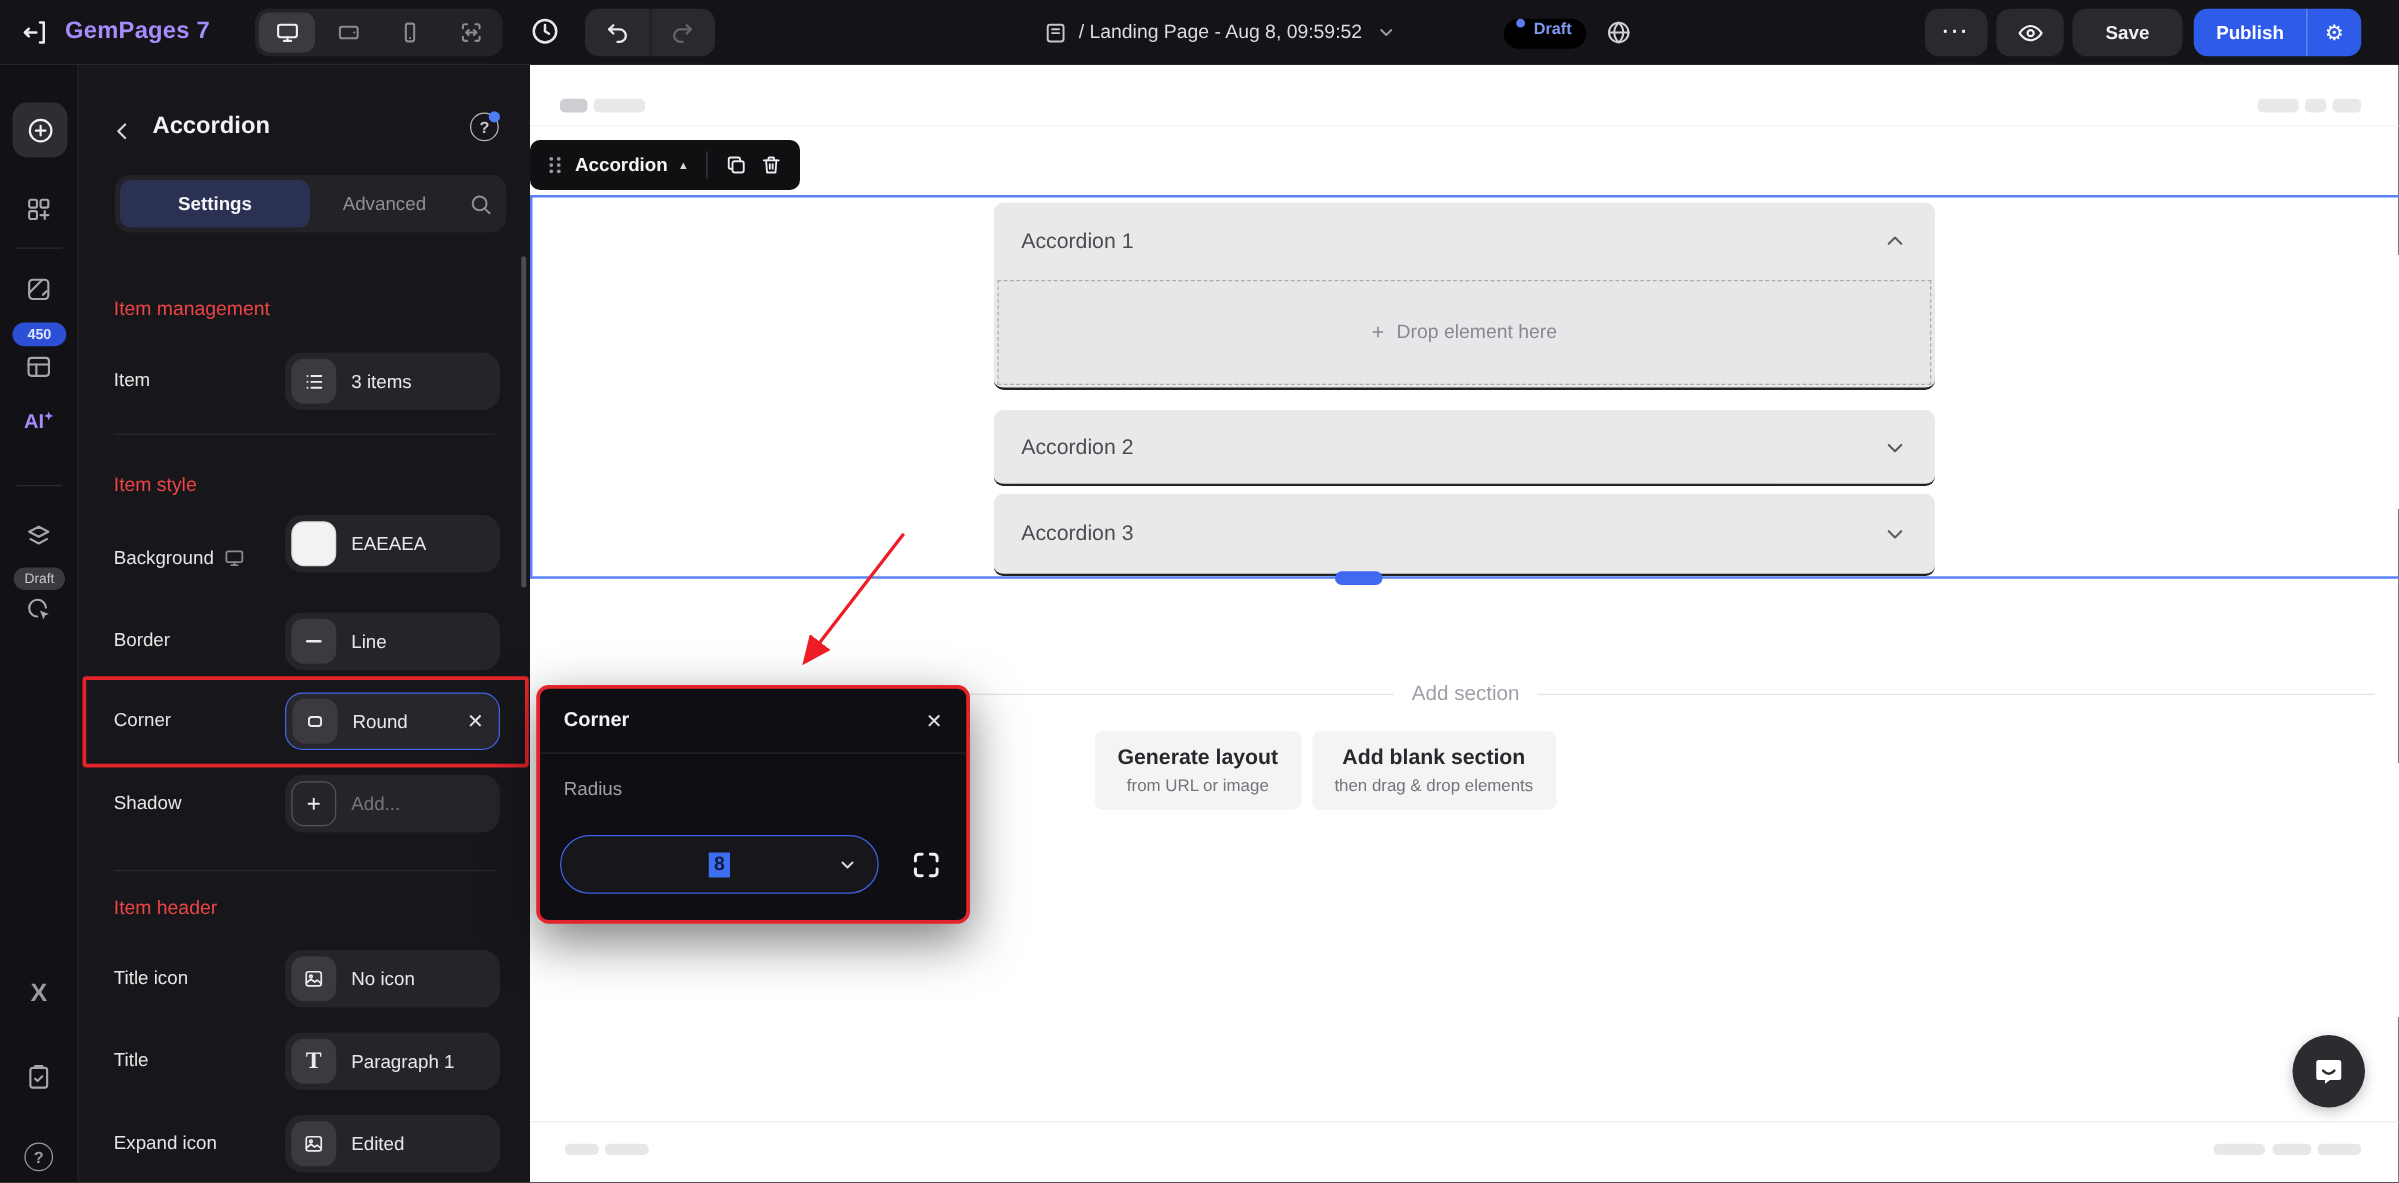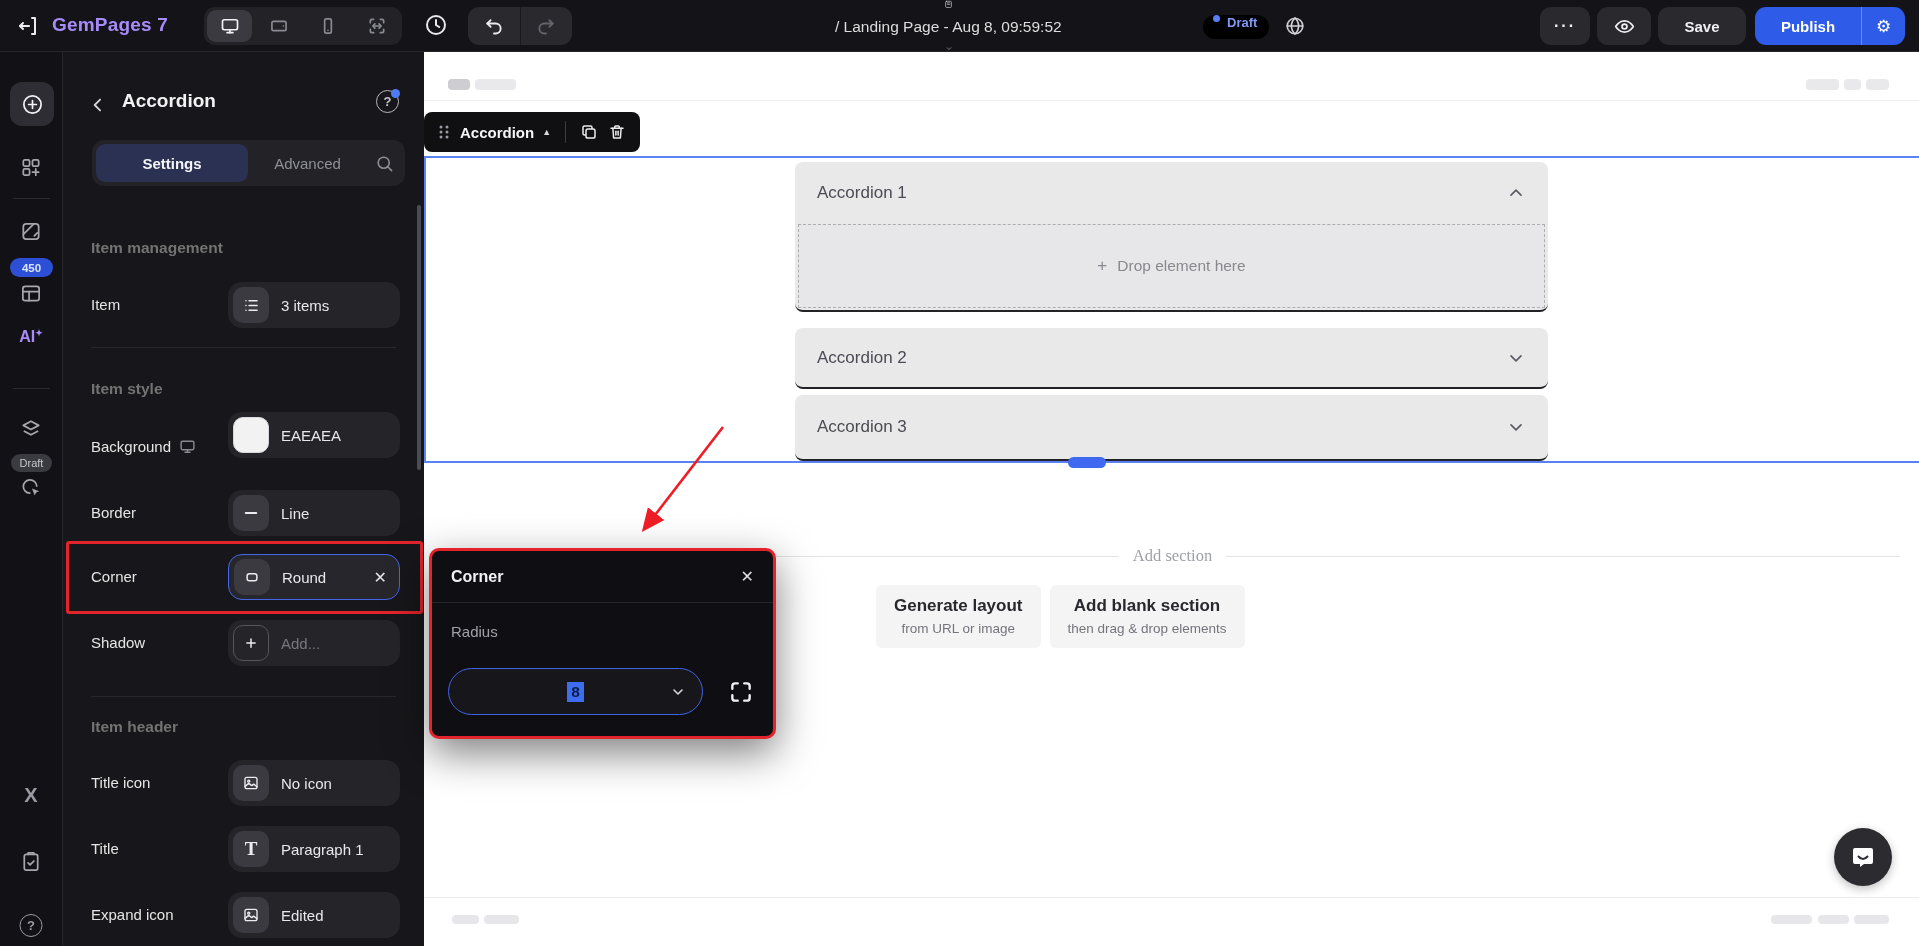--- a/index.html
+++ b/index.html
@@ -12,33 +12,33 @@
   .exit-btn { position:absolute; left:16px; top:14px; width:26px; height:26px; color:#ececef; cursor:pointer; }
   .brand { position:absolute; left:52px; top:14px; font-size:19px; font-weight:700; color:#a78bfa; letter-spacing:.2px; }
   .device-group { position:absolute; left:204px; top:7px; width:198px; height:38px; background:#222227; border-radius:11px; display:flex; align-items:center; padding:3px; gap:4px; }
   .device-btn { width:45px; height:32px; border-radius:9px; display:flex; align-items:center; justify-content:center; color:#8a8a92; }
   .device-btn.active { background:#3a3a40; color:#f2f2f4; }
   .clock-btn { position:absolute; left:424px; top:13px; width:26px; height:26px; color:#e8e8ec; }
   .undo-redo { position:absolute; left:468px; top:7px; width:104px; height:38px; background:#29292e; border-radius:11px; display:flex; overflow:hidden; }
   .undo-redo .half { flex:1; display:flex; align-items:center; justify-content:center; }
   .undo-redo .sep { width:1px; background:#1b1b1f; }
   .undo-half { color:#ececf0; } .redo-half { color:#64646b; }
-  .breadcrumb { position:absolute; left:835px; top:0; height:52px; display:flex; align-items:center; gap:9px; color:#dededf;flex-direction:column; }
+  .breadcrumb { position:absolute; left:835px; top:0; height:52px; display:flex; align-items:center; gap:9px; color:#dededf; }
   .breadcrumb .bc-text { font-size:15.5px; color:#dcdcde; }
   .bc-doc { color:#c5c5cb; }
   .bc-chevron { color:#9a9aa2; margin-left:2px; }
   .draft-badge { position:absolute; left:1203px; top:15px; height:24px; padding:0 12px 0 10px; border-radius:13px; background:#000000; display:flex; align-items:flex-start; gap:7px; }
   .draft-dot { width:7px; height:7px; border-radius:50%; background:#5b7df3; }
   .draft-label { font-size:13px; font-weight:600; color:#7f99f3; }
   .globe-btn { position:absolute; left:1284px; top:15px; width:22px; height:22px; color:#cfcfd5; }
   .tb-btn { position:absolute; top:7px; height:38px; background:#29292e; border-radius:11px; display:flex; align-items:center; justify-content:center; color:#f0f0f3; cursor:pointer; }
   .more-btn { left:1540px; width:50px; font-size:16px; font-weight:700; letter-spacing:2px; }
   .eye-btn  { left:1597px; width:54px; }
   .save-btn { left:1658px; width:88px; font-size:15px; font-weight:600; }
-  .publish-btn { position:absolute; left:1755px; top:7px; width:150px; height:38px; background:#2e5be8; border-radius:11px; display:flex; overflow:hidden; cursor:pointer; }
+  .publish-btn { position:absolute; left:1755px; top:7px; width:134px; height:38px; background:#2e5be8; border-radius:11px; display:flex; overflow:hidden; cursor:pointer; }
   .publish-main { flex:1; display:flex; align-items:center; justify-content:center; color:#fff; font-size:15px; font-weight:600; }
   .publish-sep { width:1px; background:rgba(255,255,255,.3); }
   .publish-gear { width:43px; display:flex; align-items:center; justify-content:center; color:#fff; font-size:17px; }
 
   
   .rail { position:absolute; left:0; top:52px; width:63px; height:894px; background:#121216; border-right:1px solid #242429; z-index:20; }
   .rail-add { position:absolute; left:10px; top:30px; width:44px; height:44px; background:#2d2d33; border-radius:12px; display:flex; align-items:center; justify-content:center; color:#f2f2f5; cursor:pointer; }
   .rail-ic { position:absolute; left:50%; transform:translateX(-50%); color:#a6a6ad; cursor:pointer; }
   .rail-div { position:absolute; left:13px; width:37px; border-top:1px solid #2a2a2f; }
   .badge-450 { position:absolute; left:10px; top:206px; width:43px; height:19px; background:#2c4fd6; border-radius:10px; color:#d9e4ff; font-size:11.5px; font-weight:700; display:flex; align-items:center; justify-content:center; cursor:pointer; }
@@ -51,21 +51,21 @@
   
   .sidebar { position:absolute; left:63px; top:52px; width:361px; height:894px; background:#17171b; z-index:10; }
   .sb-back { position:absolute; left:25px; top:43px; width:20px; height:20px; color:#d2d2d7; cursor:pointer; }
   .sb-title { position:absolute; left:59px; top:38px; font-size:19px; font-weight:700; color:#f2f2f4; }
   .sb-help { position:absolute; left:313px; top:38px; width:23px; height:23px; border:1.6px solid #b6b6bc; border-radius:50%; color:#c5c5cb; font-size:13px; font-weight:700; display:flex; align-items:center; justify-content:center; cursor:pointer; }
   .sb-help-dot { position:absolute; right:-2px; top:-2px; width:9px; height:9px; border-radius:50%; background:#4f7cf5; }
   .sb-tabs { position:absolute; left:29px; top:88px; width:313px; height:46px; background:#222227; border-radius:12px; display:flex; align-items:center; padding:4px; }
   .tab-settings { width:152px; height:38px; background:#2a3152; border-radius:9px; display:flex; align-items:center; justify-content:center; color:#f5f5f7; font-size:15px; font-weight:600; cursor:pointer; }
   .tab-advanced { flex:1; display:flex; align-items:center; justify-content:center; color:#8f8f97; font-size:15px; cursor:pointer; }
   .sb-search { width:34px; display:flex; align-items:center; justify-content:center; color:#8f8f97; cursor:pointer; }
-  .sb-heading { position:absolute; left:28px; font-size:15.5px; font-weight:700; color:#737373; }
+  .sb-heading { position:absolute; left:28px; font-size:15.5px; font-weight:400; color:#ef4444; }
   .sb-label { position:absolute; left:28px; font-size:15px; color:#e5e5e5; display:flex; align-items:center; gap:8px; }
   .sb-divider { position:absolute; left:28px; width:305px; border-top:1px solid #27272c; }
   .pill { position:absolute; left:165px; width:172px; height:46px; background:#242429; border-radius:14px; display:flex; align-items:center; padding:5px 12px 5px 5px; cursor:pointer; }
   .pill .cube { width:36px; height:36px; border-radius:10px; background:#3a3a40; display:flex; align-items:center; justify-content:center; color:#ececf0; margin-right:12px; flex:0 0 auto; }
   .pill .cube.white { background:#f2f2f2; border:1px solid #d8d8dc; }
   .pill .cube.ghost { background:transparent; border:1.3px solid #55555c; }
   .pill .pval { font-size:15px; color:#e8e8eb; white-space:nowrap; }
   .pill .pval.dim { color:#77777e; }
   .pill.selected { border:1.5px solid #4466e8; background:#26262c; }
   .pill .clear-x { margin-left:auto; color:#e4e4e8; }
@@ -82,21 +82,21 @@
   .sel-icon { color:#ececf0; cursor:pointer; }
   .sel-border-top { position:absolute; left:0; top:104px; width:1495px; border-top:2px solid #5b82f4; z-index:5; }
   .sel-border-left { position:absolute; left:0; top:104px; height:307px; border-left:2px solid #5b82f4; z-index:5; }
   .sel-border-bottom { position:absolute; left:0; top:409px; width:1495px; border-top:2px solid #5b82f4; z-index:5; }
   .sel-handle { position:absolute; left:644px; top:405px; width:38px; height:11px; background:#3f69f0; border-radius:6px; z-index:6; }
   .acc-item { position:absolute; left:371px; width:753px; background:#e9e9ea; border-radius:8px; border-bottom:2px solid #222227; }
   .acc-head { height:62px; display:flex; align-items:center; padding:0 22px; color:#4b4b53; font-size:17px; }
   .acc-chevron { margin-left:auto; color:#5a5a62; }
   .dropzone { position:absolute; left:3px; right:3px; top:62px; height:84px; border:1px dashed #acacb1; background:#e7e7e9; display:flex; align-items:center; justify-content:center; gap:10px; color:#88888f; font-size:15.5px; }
   .dz-plus { font-size:17px; }
-  .add-sec-row { position:absolute; left:21px; top:494px; width:1455px; display:flex; align-items:center; gap:14px;font-family:Liberation Serif, serif; }
+  .add-sec-row { position:absolute; left:21px; top:494px; width:1455px; display:flex; align-items:center; gap:14px; }
   .add-sec-row .line { flex:1; border-top:1px solid #e4e4e7; }
   .add-sec-label { color:#9fa0a7; font-size:16.5px; }
   .cards-row { position:absolute; left:452px; top:533px; display:flex; gap:9px; z-index:2; }
   .add-card { background:#f4f4f5; border-radius:6px; padding:11px 18px 12px; text-align:center; cursor:pointer; }
   .add-card .ct { font-size:17px; font-weight:600; color:#28282d; margin-bottom:5px; }
   .add-card .cs { font-size:13.5px; color:#74747c; }
   .canvas-bottomline { position:absolute; left:0; top:845px; width:1495px; border-top:1px solid #ededef; }
   .chat-fab { position:absolute; left:1410px; top:776px; width:58px; height:58px; border-radius:50%; background:#2b2b30; display:flex; align-items:center; justify-content:center; box-shadow:0 3px 10px rgba(0,0,0,.25); cursor:pointer; z-index:8; }
 
   

